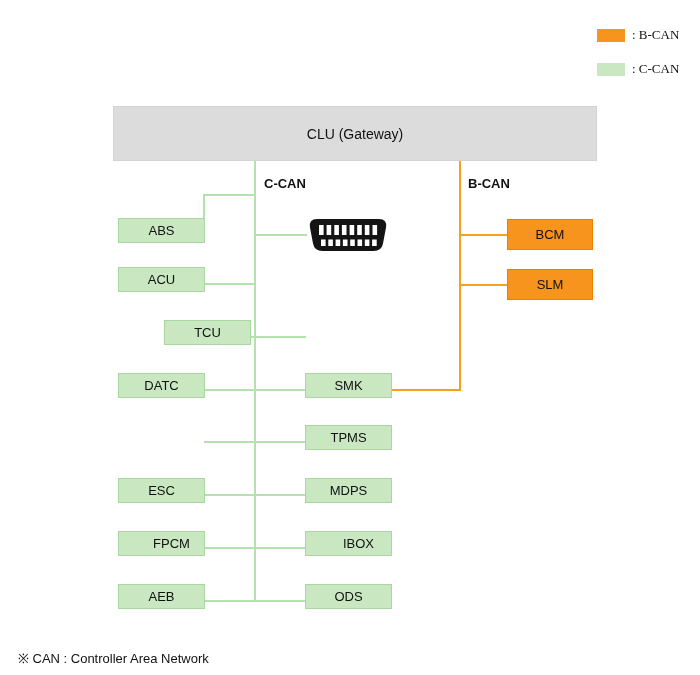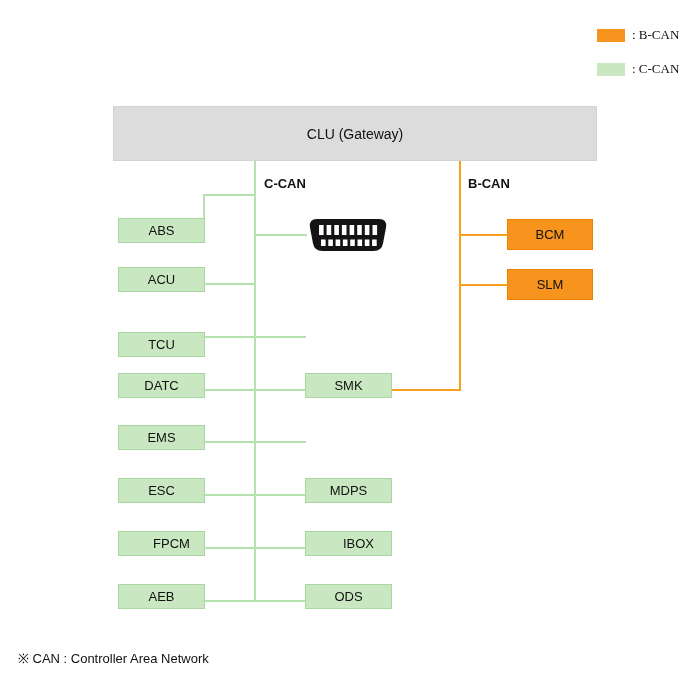--- a/index.html
+++ b/index.html
@@ -38,21 +38,21 @@
   .node.green{
     left:118px;width:87px;height:25px;
     background:var(--c-can-fill,#C9E8C1);border:1px solid var(--c-can-border,#A8D8A0);
   }
   .node.green.right{left:305px;}
   .node.orange{
     left:507px;width:86px;height:31px;
     background:var(--b-can-fill,#F7941E);border:1px solid var(--b-can-border,#EE8000);
   }
   
-  .r1{top:218px;} .r2{top:267px;} .r3{top:332px;} .r4{top:373px;}
+  .r1{top:218px;} .r2{top:267px;} .r3{top:320px;margin-left:46px;} .r4{top:373px;}
   .r5{top:425px;} .r6{top:478px;} .r7{top:531px;padding-left:20px;} .r8{top:584px;}
   
   .obd{position:absolute;left:306px;top:218px;width:84px;height:34px;}
   
   .footnote{position:absolute;left:18px;top:649px;font-size:13px;}
 </style>
 </head>
 <body>
 
 <div class="canvas">
@@ -109,26 +109,26 @@
       <rect x="51.5" y="21.5" width="4.6" height="6.5" fill="#fff"></rect>
       <rect x="58.8" y="21.5" width="4.6" height="6.5" fill="#fff"></rect>
       <rect x="66.1" y="21.5" width="4.6" height="6.5" fill="#fff"></rect>
     </svg>
   </div>
 
   <div class="node green r1">ABS</div>
   <div class="node green r2">ACU</div>
   <div class="node green r3">TCU</div>
   <div class="node green r4">DATC</div>
-  <div class="node green r5">EMS</div>
   <div class="node green r6">ESC</div>
   <div class="node green r7">FPCM</div>
   <div class="node green r8">AEB</div>
 
   <div class="node green right r4">SMK</div>
+  <div class="node green right r5">TPMS</div>
   <div class="node green right r6">MDPS</div>
   <div class="node green right r7">IBOX</div>
   <div class="node green right r8">ODS</div>
 
   <div class="node orange" style="top:219px;">BCM</div>
   <div class="node orange" style="top:269px;">SLM</div>
 
   <div class="footnote">※ CAN : Controller Area Network</div>
 
 </div>

